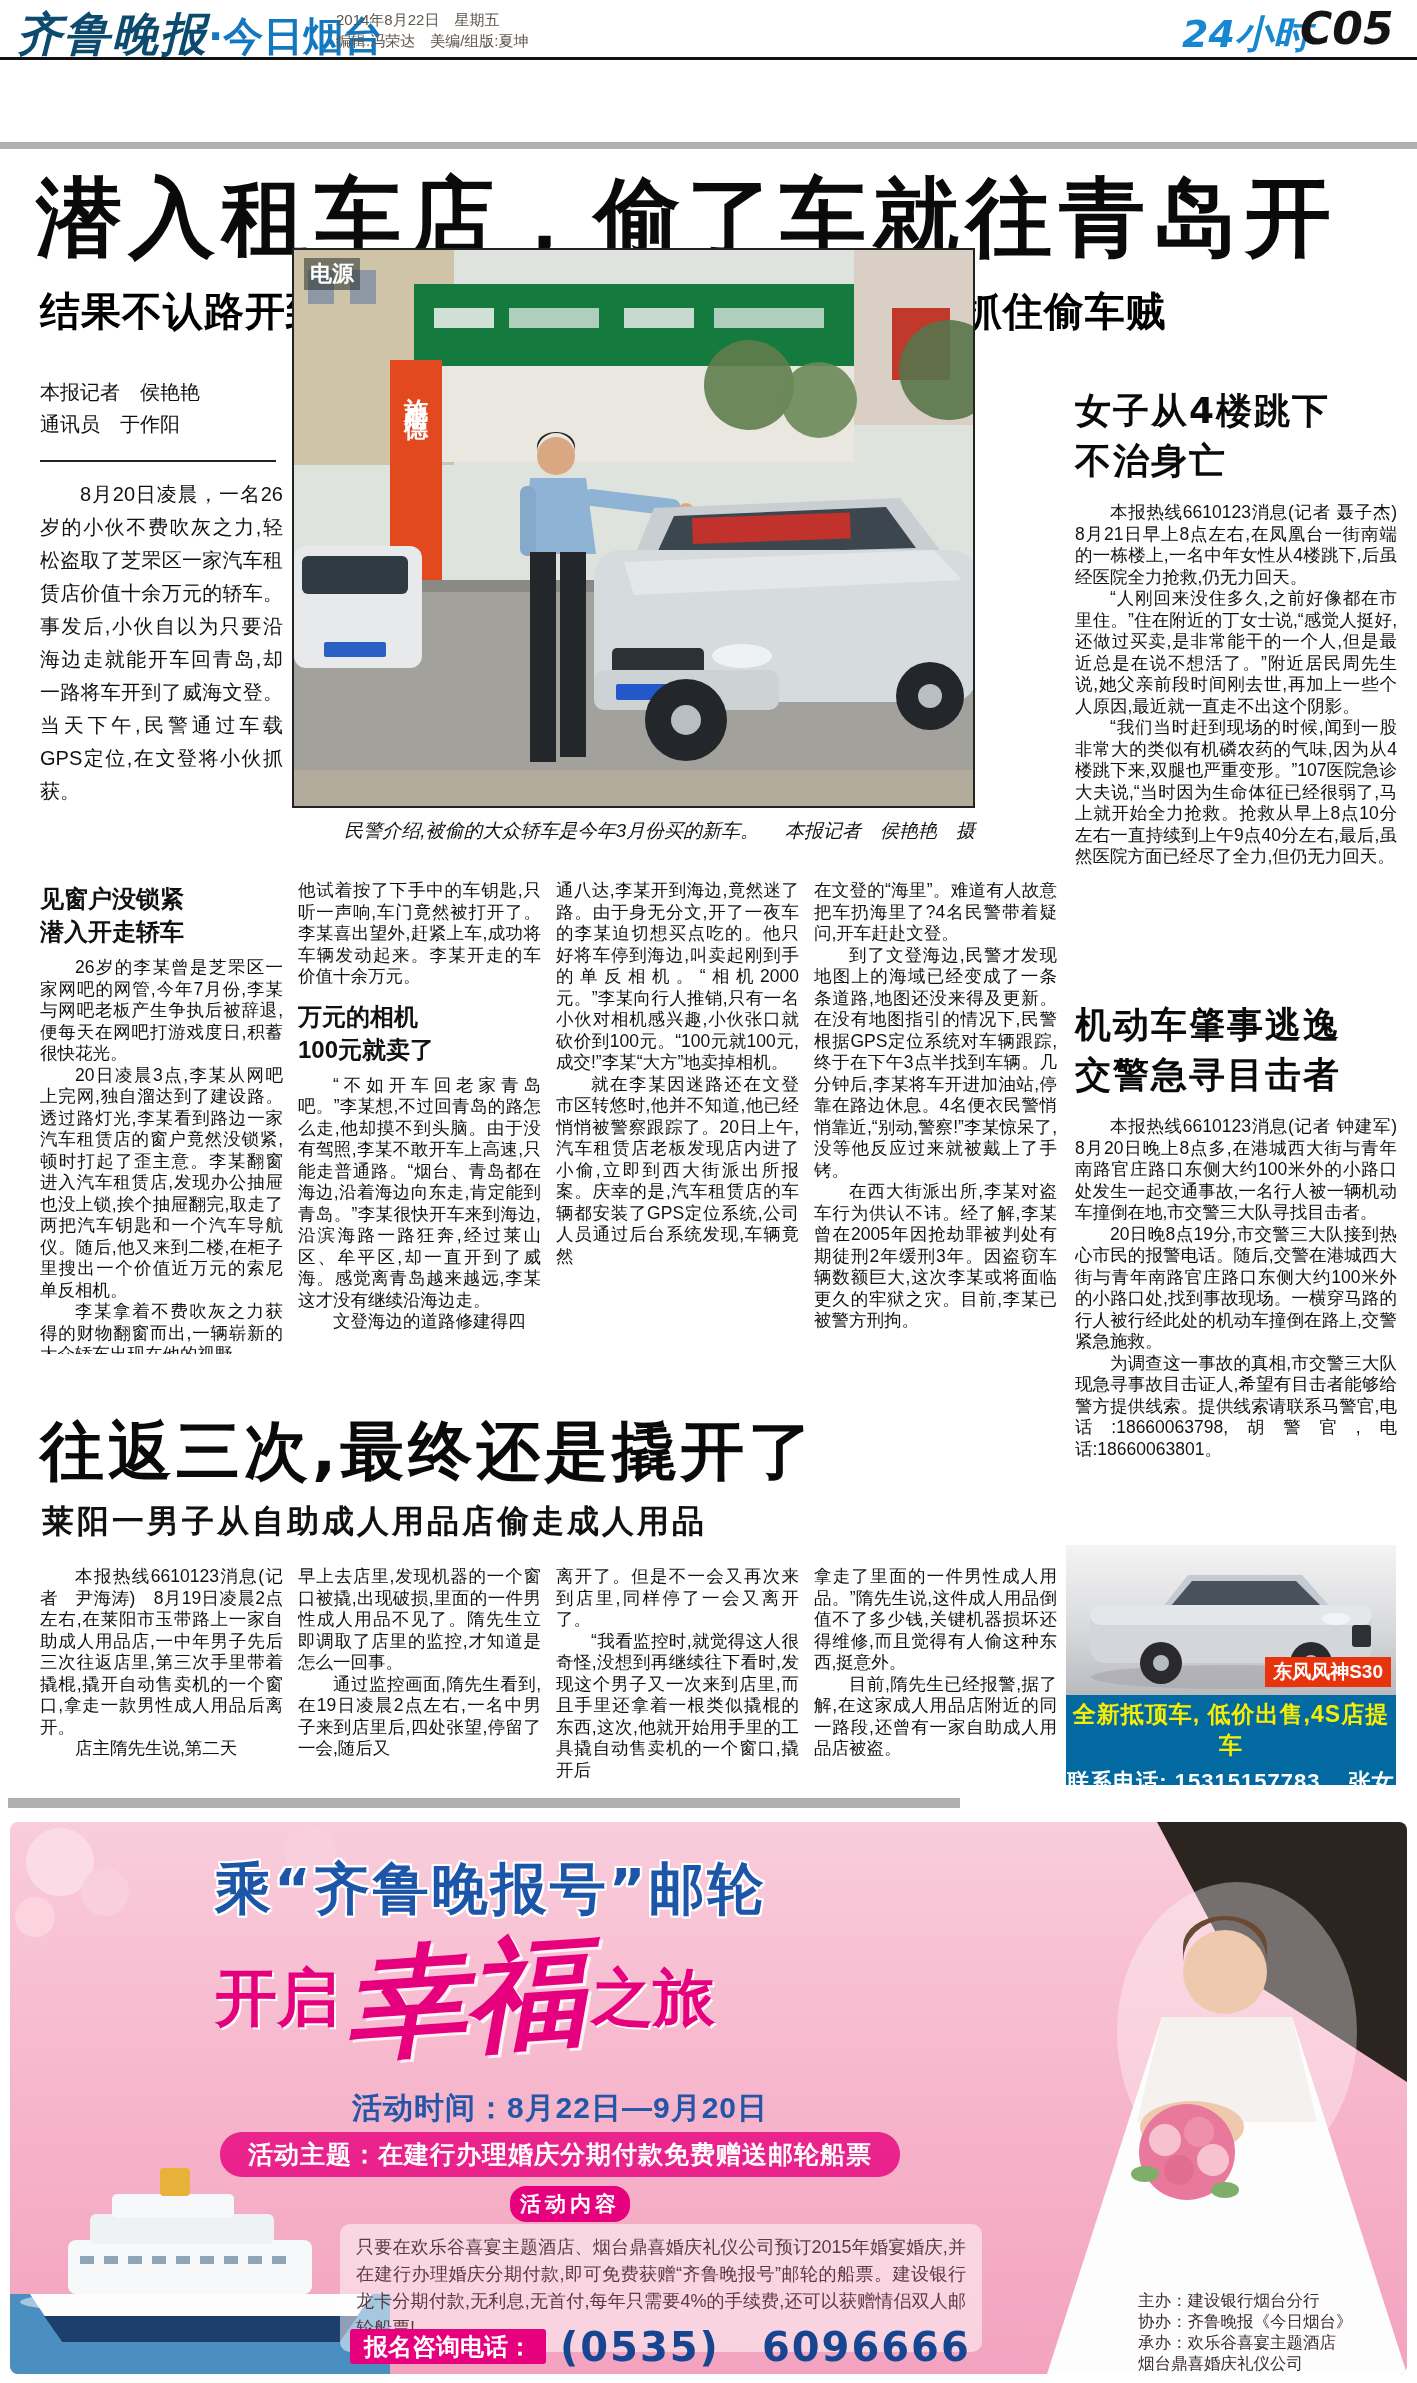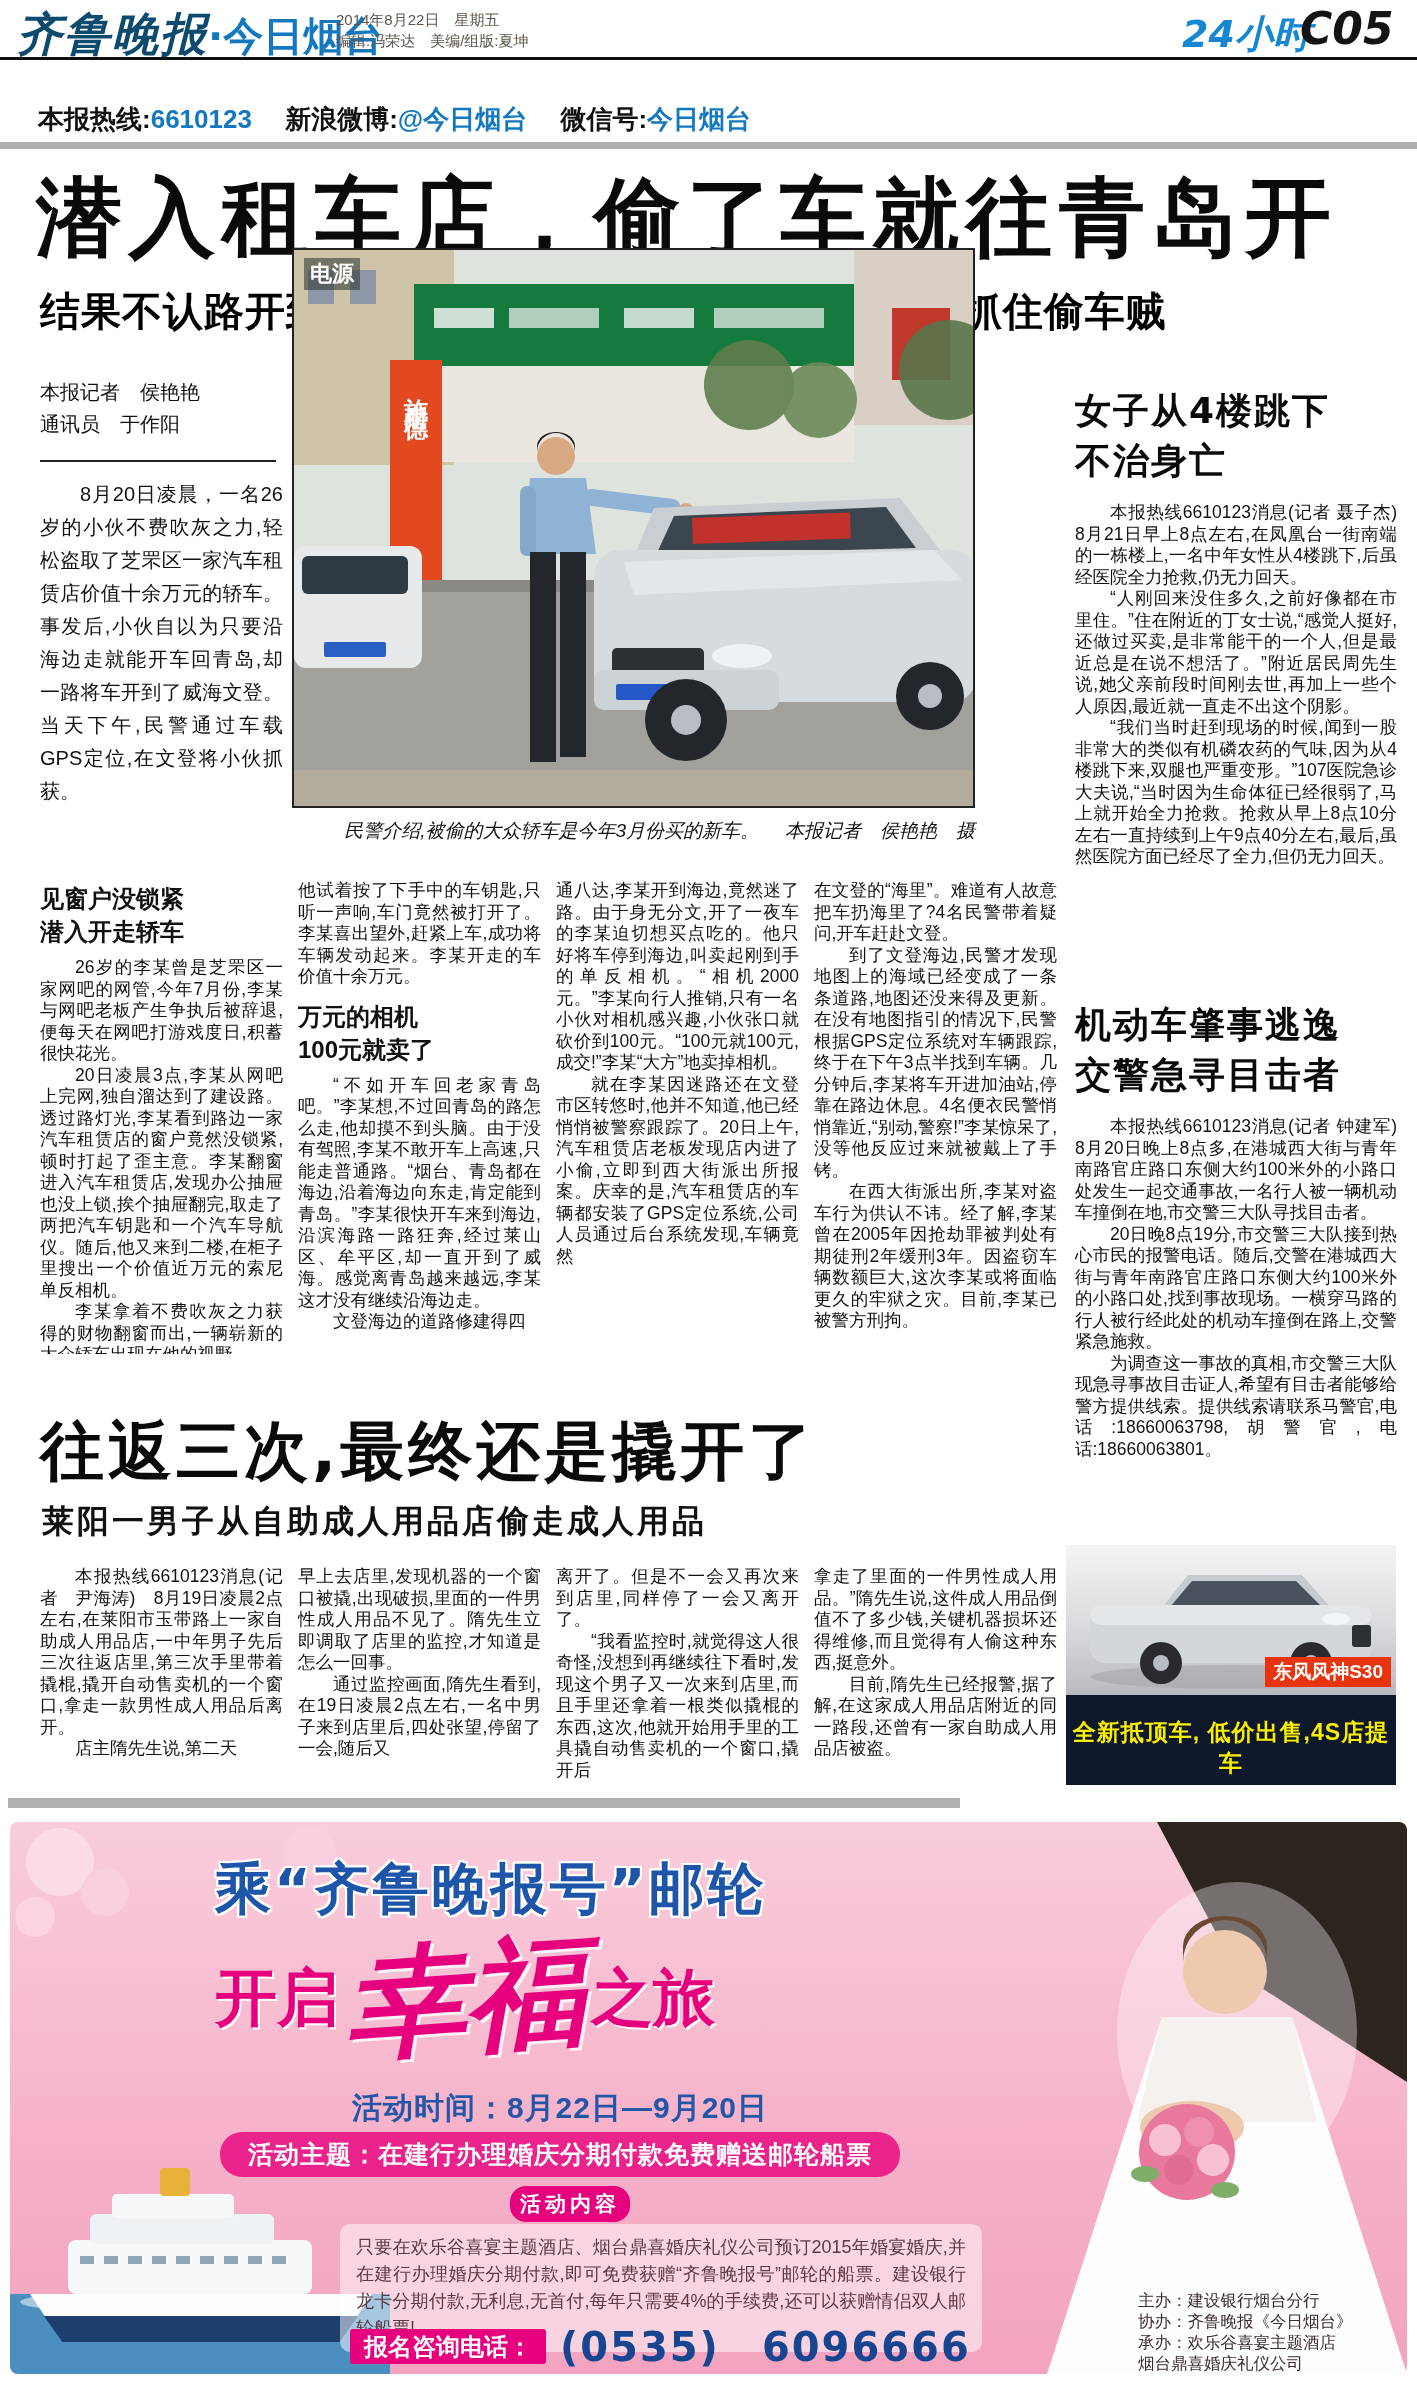--- a/index.html
+++ b/index.html
@@ -43,21 +43,21 @@
   .side-body{font-size:17.5px;line-height:21.5px;text-align:justify;overflow:hidden;}
   
   .headline2{font-family:"DejaVu Sans",sans-serif;font-weight:900;font-size:64px;
              letter-spacing:4px;white-space:nowrap;color:#0a0a0a;}
   .subheadline2{font-weight:600;font-size:32px;letter-spacing:3px;white-space:nowrap;}
   
   .car-ad{overflow:hidden;}
   .car-ad-photo{position:relative;height:150px;background:linear-gradient(180deg,#f4f4f4 0%,#d9dadd 55%,#b9babf 100%);}
   .car-model{position:absolute;right:5px;bottom:8px;background:#e8340c;color:#fff;
              font-weight:900;font-size:19px;padding:2px 8px;}
-  .car-banner{height:90px;background:#0f172a;text-align:center;padding-top:22px;box-sizing:border-box;}
+  .car-banner{height:90px;background:#0369a1;text-align:center;padding-top:4px;box-sizing:border-box;}
   .car-banner .l1{color:#f8ef00;font-weight:900;font-size:23px;letter-spacing:1px;}
   .car-banner .l2{color:#fff;font-weight:900;font-size:22px;margin-top:6px;letter-spacing:1px;}
   
   .cruise{background:linear-gradient(180deg,#f9cddb 0%,#f6b3ca 55%,#f3a3bf 100%);
           border-radius:8px;overflow:hidden;}
   .cruise-title{font-family:"DejaVu Sans",sans-serif;font-weight:900;font-size:56px;color:#1d55a8;
       letter-spacing:3px;
       text-shadow:-2px 0 #fff,2px 0 #fff,0 -2px #fff,0 2px #fff,-2px -2px #fff,2px 2px #fff,2px -2px #fff,-2px 2px #fff;}
   .slogan{color:#e6007d;white-space:nowrap;}
   .slogan .pre,.slogan .post{font-family:"DejaVu Sans",sans-serif;font-weight:900;font-size:62px;
@@ -86,25 +86,20 @@
     <span class="brand-script">齐鲁晚报</span><span class="brand-sub">·今日烟台</span>
   </div>
   <div class="abs mast-date" style="left:336px;top:9px;">
     <div>2014年8月22日　星期五</div>
     <div>编辑:冯荣达　美编/组版:夏坤</div>
   </div>
   <div class="abs section-label" style="left:1182px;top:9px;">24小时</div>
   <div class="abs page-code" style="left:1300px;top:3px;">C05</div>
   <div class="abs header-rule" style="left:0;top:57px;"></div>
 
-  <div class="abs hotline" style="left:38px;top:102px;">
-    <span class="lbl">本报热线:</span><span class="val">6610123</span><span class="gap"></span>
-    <span class="lbl">新浪微博:</span><span class="val">@今日烟台</span><span class="gap"></span>
-    <span class="lbl">微信号:</span><span class="val">今日烟台</span>
-  </div>
   <div class="abs gray-bar" style="left:0;top:142px;width:1417px;height:7px;"></div>
 
   <div class="abs headline" style="left:36px;top:160px;">潜入租车店，偷了车就往青岛开</div>
   <div class="abs subheadline" style="left:40px;top:284px;">结果不认路开到了文登;最终民警通过车载GPS定位抓住偷车贼</div>
 
   <div class="abs byline" style="left:40px;top:376px;">
     <div>本报记者　侯艳艳</div>
     <div>通讯员　于作阳</div>
   </div>
   <div class="abs byline-rule" style="left:40px;top:460px;width:236px;"></div>

